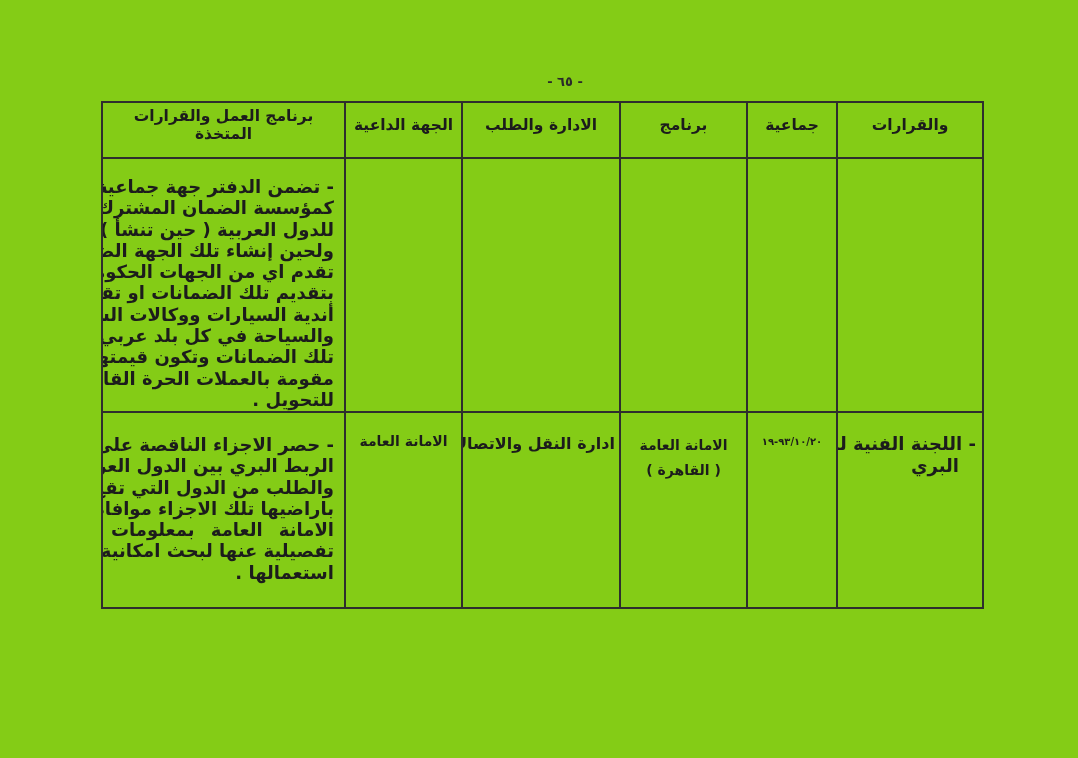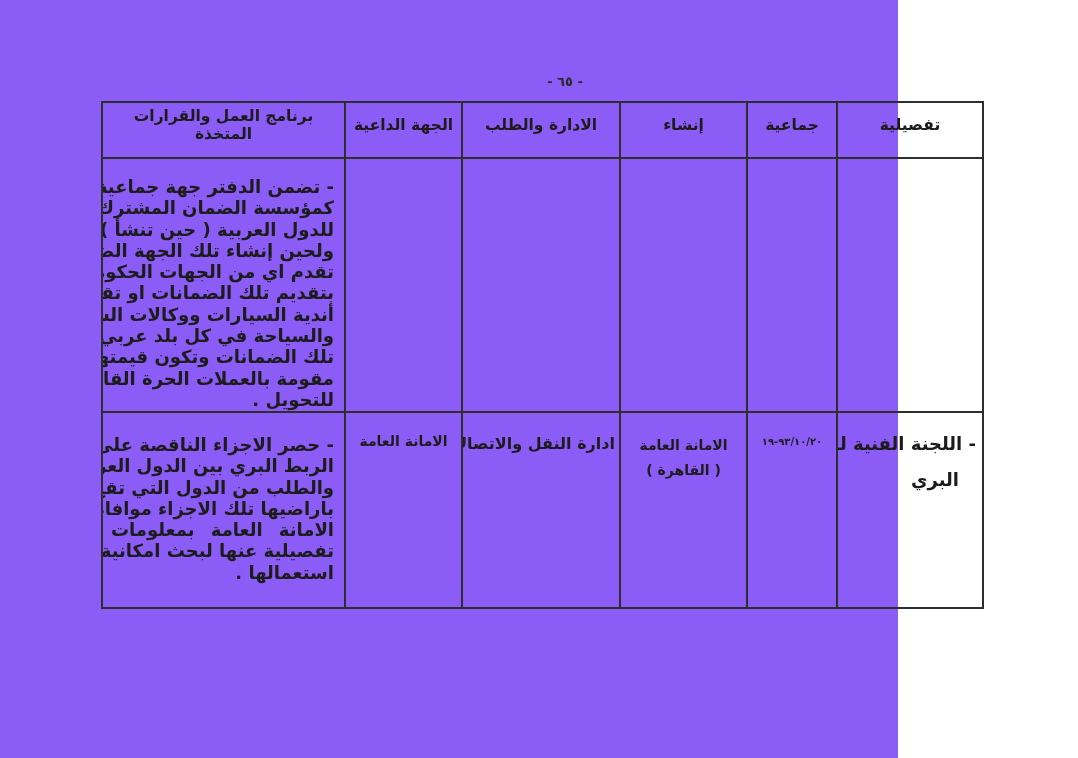--- a/index.html
+++ b/index.html
@@ -5,22 +5,22 @@
   html, body { margin: 0; padding: 0; }
   body {
     width: 1078px; height: 758px;
     background: #ffffff;
     font-family: "DejaVu Sans", sans-serif;
     color: #1c1c1c;
     overflow: hidden;
   }
   .page {
     position: relative;
-    width: 898px; height: 758px;
-    background: #8b5cf6;
+    width: 1078px; height: 758px;
+    background: #84cc16;
   }
   .page-number {
     position: absolute;
     top: 74px; left: 565px;
     transform: translateX(-50%);
     font-size: 13px;
     font-weight: bold;
     letter-spacing: 5px;
     color: #2a2a2a;
     white-space: nowrap;
@@ -59,21 +59,21 @@
   .row2 .cell-program { padding-top: 21px; }
   .bline { white-space: nowrap; }
   .justify .bline { text-align: justify; text-align-last: justify; }
   .justify .bline:last-child { text-align-last: right; text-align: right; }
   
   .cell-meeting {
     font-size: 18px;
     line-height: 22px;
     padding: 20px 6px 0 3px;
   }
-  .cell-meeting .bline + .bline { padding-right: 17px; margin-top: 14px; }
+  .cell-meeting .bline + .bline { padding-right: 17px; }
   
   .cell-date {
     font-size: 10px;
     text-align: center;
     padding-top: 23px;
   }
   .ltr { direction: ltr; unicode-bidi: isolate; }
   
   .cell-place {
     font-size: 14px;
@@ -109,23 +109,23 @@
     <colgroup>
       <col style="width:146px">
       <col style="width:90px">
       <col style="width:127px">
       <col style="width:158px">
       <col style="width:117px">
       <col style="width:243px">
     </colgroup>
     <thead>
       <tr>
-        <th>تفصيلية</th>
+        <th>والقرارات</th>
         <th>جماعية</th>
-        <th>إنشاء</th>
+        <th>برنامج</th>
         <th>الادارة والطلب</th>
         <th>الجهة الداعية</th>
         <th>برنامج العمل والقرارات المتخذة</th>
       </tr>
     </thead>
     <tbody>
       <tr class="row1">
         <td class="cell-meeting"></td>
         <td class="cell-date"></td>
         <td class="cell-place"></td>

